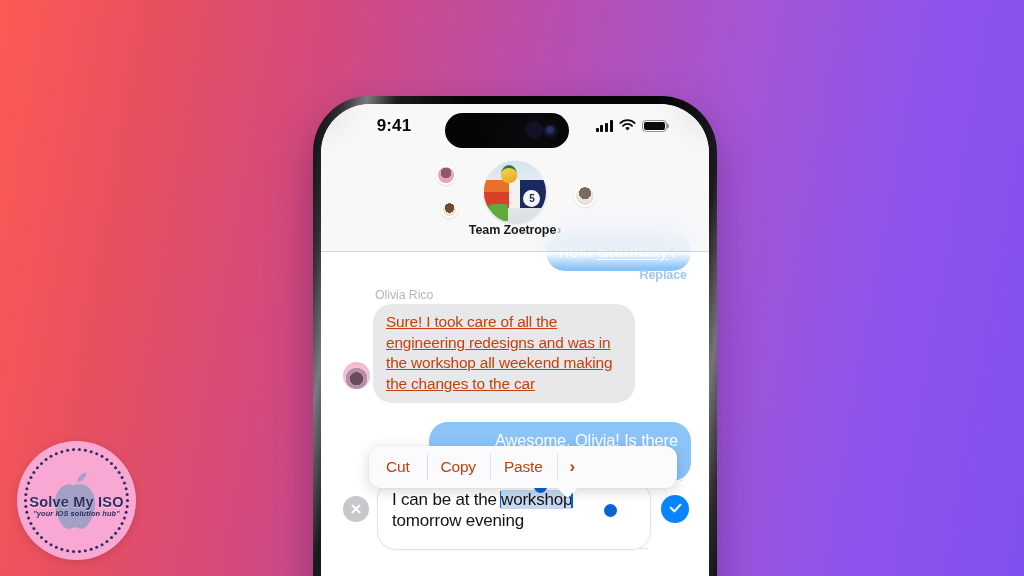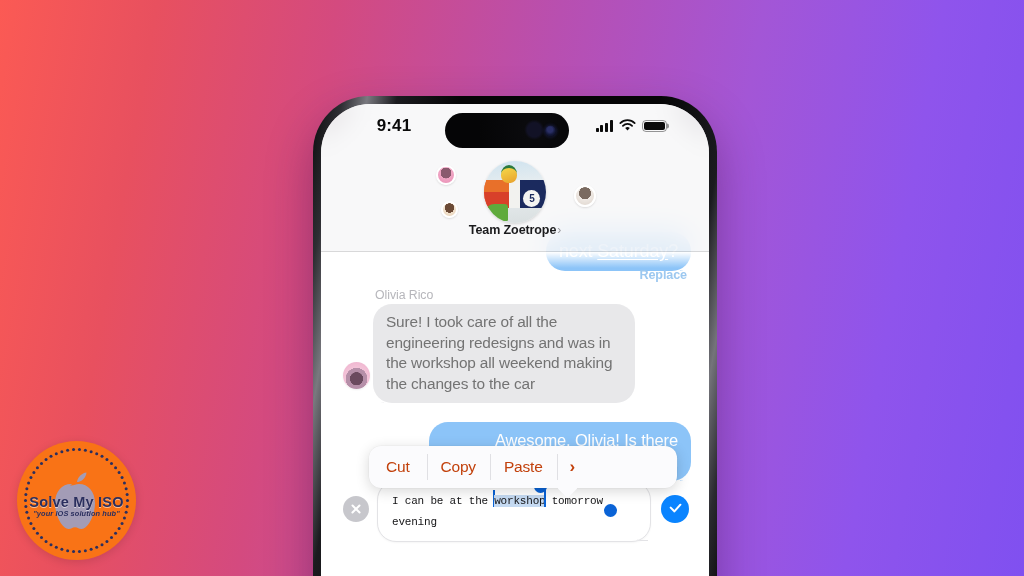--- a/index.html
+++ b/index.html
@@ -7,21 +7,21 @@
   body {
     font-family:"Liberation Sans", sans-serif;
     background:linear-gradient(100deg,#fb5a54 0%, #e8505f 14%, #d44a7f 30%, #b84fb0 50%, #a356d6 68%, #8f54ec 84%, #8050f0 100%);
     position:relative;
   }
 
   
   .logo-wrap{ position:absolute; left:17px; top:441px; width:119px; height:119px; }
   .logo-disc{
     position:absolute; inset:0; border-radius:50%;
-    background:#f97316; box-shadow:0 2px 10px rgba(0,0,0,.13);
+    background:#f9a8d4; box-shadow:0 2px 10px rgba(0,0,0,.13);
     overflow:hidden;
   }
   .logo-dots{ position:absolute; inset:7px; border-radius:50%; }
   .logo-dots i{
     position:absolute; width:3.6px; height:3.6px; border-radius:50%;
     background:#2b2f5e; left:50%; top:50%; margin:-1.8px 0 0 -1.8px;
   }
   .logo-apple{
     position:absolute; left:50%; top:52%; transform:translate(-50%,-50%);
     width:60px; height:66px;
@@ -112,21 +112,21 @@
   
   .thread{ position:absolute; left:0; right:0; top:0; bottom:0; z-index:10; }
   .row{ position:absolute; left:0; right:0; }
 
   .bub{
     display:inline-block; max-width:262px; padding:8px 13px 9px;
     border-radius:19px; font-size:15.4px; line-height:20.5px; letter-spacing:-.15px;
     position:relative; word-wrap:break-word;
   }
   .bub.out{ background:#8cc4f8; color:#ffffff; }
-  .bub.in{ background:#e8e8ea; color:#737373; }
+  .bub.in{ background:#e8e8ea; color:#c2410c;text-decoration:underline; }
   .tail{ position:absolute; bottom:0; width:17px; height:19px; overflow:hidden; }
   .tail.r{ right:-6px; }
   .tail.l{ left:-6px; }
   .tail.r:before{ content:""; position:absolute; right:8px; bottom:0; width:22px;height:19px;
     border-bottom-left-radius:17px; box-shadow:-6px 0 0 0 #8cc4f8; }
   .tail.l:before{ content:""; position:absolute; left:8px; bottom:0; width:22px;height:19px;
     border-bottom-right-radius:17px; box-shadow:6px 0 0 0 #e8e8ea; }
 
   .r1{ top:128px; text-align:right; padding-right:18px; }
   .r1 .bub{ font-size:18px; line-height:22px; }
@@ -163,22 +163,22 @@
     position:absolute; right:20px; top:19px; width:28px; height:28px; border-radius:50%;
     background:#0a84ff;
   }
   .btn-ok:before{ content:""; position:absolute; left:8px; top:13px; width:6px; height:2.3px;
     background:#fff; border-radius:2px; transform:rotate(45deg); }
   .btn-ok:after{ content:""; position:absolute; left:11px; top:11.5px; width:11px; height:2.3px;
     background:#fff; border-radius:2px; transform:rotate(-48deg); }
   .editbub{
     position:absolute; left:56px; right:58px; top:5px;
     background:#fff; border:1px solid #e3e3e6; border-radius:19px;
-    padding:8px 14px 9px; font-size:11px; line-height:20.5px; color:#141416;
-    letter-spacing:-.2px; box-shadow:0 1px 2px rgba(0,0,0,.04);font-family:Liberation Mono, monospace;
+    padding:8px 14px 18px; font-size:17px; line-height:20.5px; color:#141416;
+    letter-spacing:-.2px; box-shadow:0 1px 2px rgba(0,0,0,.04);
   }
   .editbub .sel{ background:#c5daf2; }
   .editbub .caret{ display:inline-block; width:1.8px; height:17px; background:#0a63d6;
     vertical-align:-3px; margin:0 -1px; }
   .eb-tail{ position:absolute; right:-5px; bottom:-1px; width:18px;height:18px; overflow:hidden;}
   .eb-tail:before{ content:""; position:absolute; right:7px; bottom:1px; width:22px;height:18px;
     border-bottom-left-radius:16px; border-left:1px solid #e3e3e6; border-bottom:1px solid #e3e3e6;
     box-shadow:-6px 0 0 0 #fff; }
   .handle{ position:absolute; width:13px; height:13px; border-radius:50%; background:#0a63d6; }
   .h-start{ left:156px; top:-2px; }

